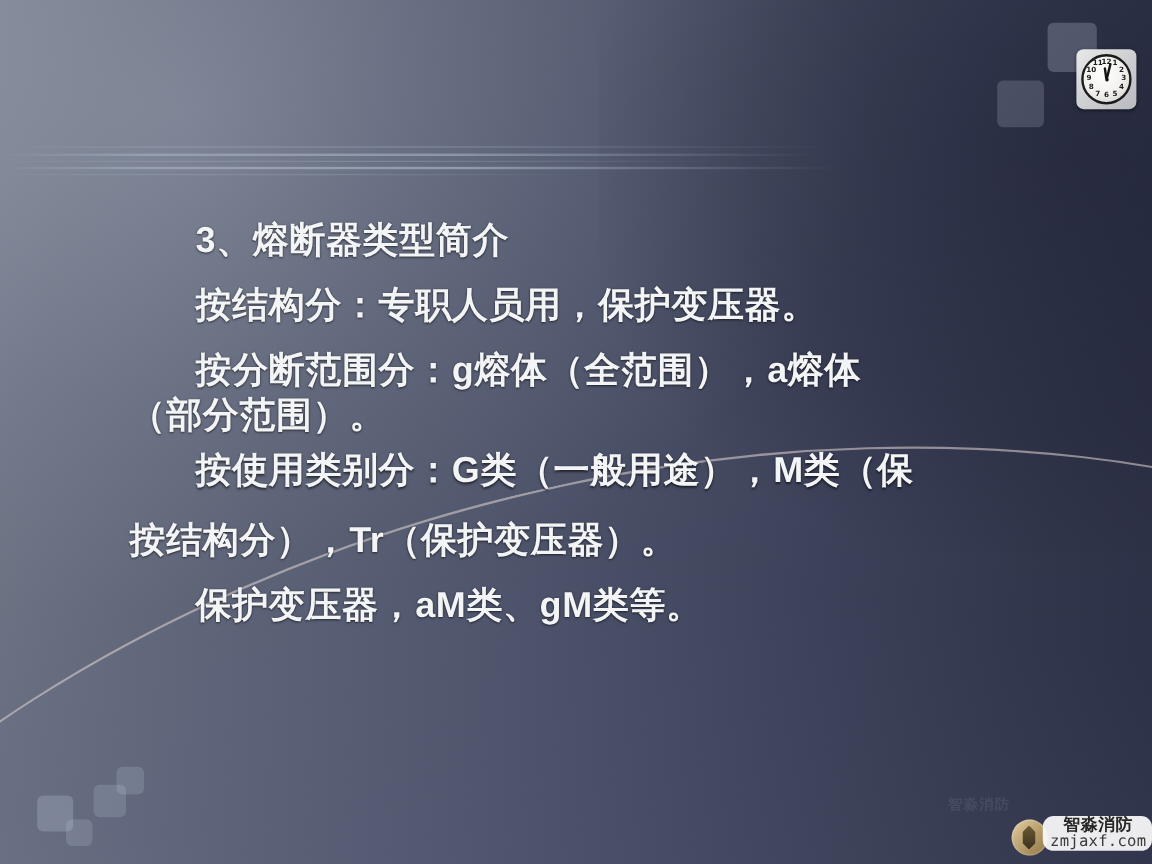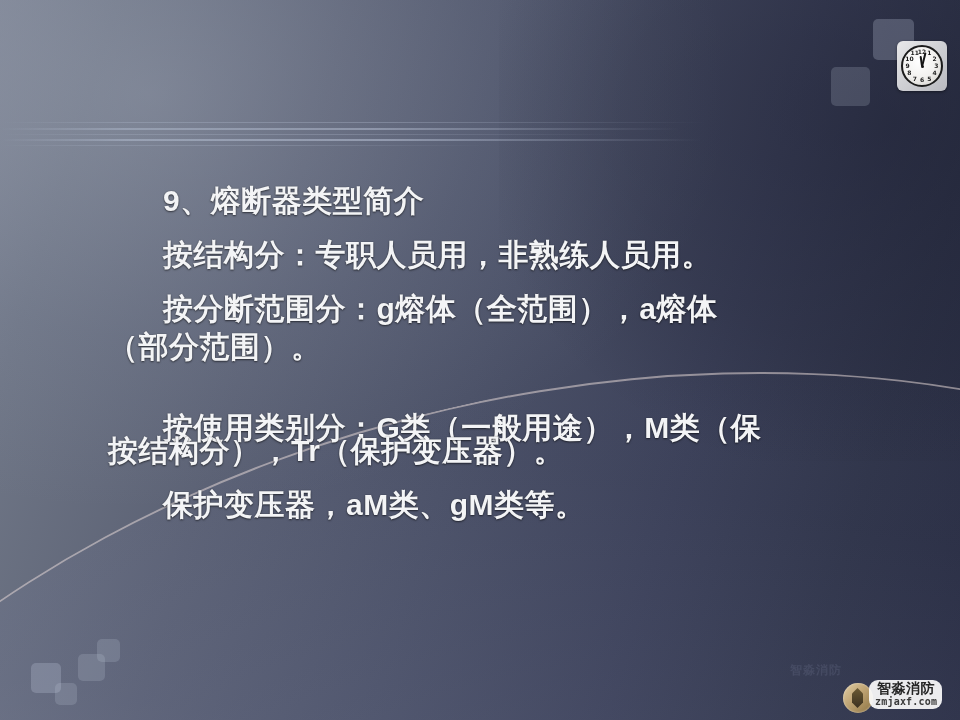--- a/index.html
+++ b/index.html
@@ -180,21 +180,21 @@
     font-size: 30px;
     line-height: 46px;
     letter-spacing: 0.5px;
     white-space: pre;
     text-shadow: 0 1px 2px rgba(0,0,0,0.55), 0 0 1px rgba(0,0,0,0.4);
   }
   .l1 { left: 163px; top: 178px; }
   .l2 { left: 163px; top: 232px; }
   .l3 { left: 163px; top: 286px; }
   .l4 { left: 108px; top: 324px; }
-  .l5 { left: 163px; top: 405px; text-align: right; }
+  .l5 { left: 163px; top: 370px; text-align: right; }
   .l6 { left: 108px; top: 428px; }
   .l7 { left: 163px; top: 482px; }
 
   
   .watermark {
     position: absolute;
     left: 843px;
     top: 680px;
     width: 112px;
     height: 38px;
@@ -226,22 +226,22 @@
   .wm-title {
     font-family: "DejaVu Sans", sans-serif;
     font-size: 14px;
     font-weight: 700;
     color: #262626;
     line-height: 15px;
     letter-spacing: 0.5px;
   }
   .wm-url {
     font-family: "DejaVu Sans Mono", monospace;
-    font-size: 10px;
-    font-weight: 700;
+    font-size: 13px;
+    font-weight: 400;
     color: #3a3a3a;
     line-height: 11px;
     letter-spacing: 0.2px;
   }
   .wm-ghost {
     position: absolute;
     left: 790px;
     top: 662px;
     width: 120px;
     height: 16px;
@@ -295,22 +295,22 @@
       <div class="pivot"></div>
     </div>
   </div>
 
   <div class="deco-sq" style="left:97px; top:639px; width:23px; height:23px;"></div>
   <div class="deco-sq" style="left:78px; top:654px; width:27px; height:27px;"></div>
   <div class="deco-sq light" style="left:31px; top:663px; width:30px; height:30px;"></div>
   <div class="deco-sq" style="left:55px; top:683px; width:22px; height:22px;"></div>
 
   <div class="content">
-    <div class="txt l1">9、熔断器类型简介</div>
-    <div class="txt l2">按结构分：专职人员用，非熟练人员用。</div>
+    <div class="txt l1">3、熔断器类型简介</div>
+    <div class="txt l2">按结构分：专职人员用，保护变压器。</div>
     <div class="txt l4">（部分范围）。</div>
     <div class="txt l3">按分断范围分：g熔体（全范围），a熔体</div>
     <div class="txt l5">按使用类别分：G类（一般用途），M类（保</div>
     <div class="txt l6">按结构分），Tr（保护变压器）。</div>
     <div class="txt l7">保护变压器，aM类、gM类等。</div>
   </div>
 
   <div class="wm-ghost">智淼消防</div>
 
   <div class="watermark">

